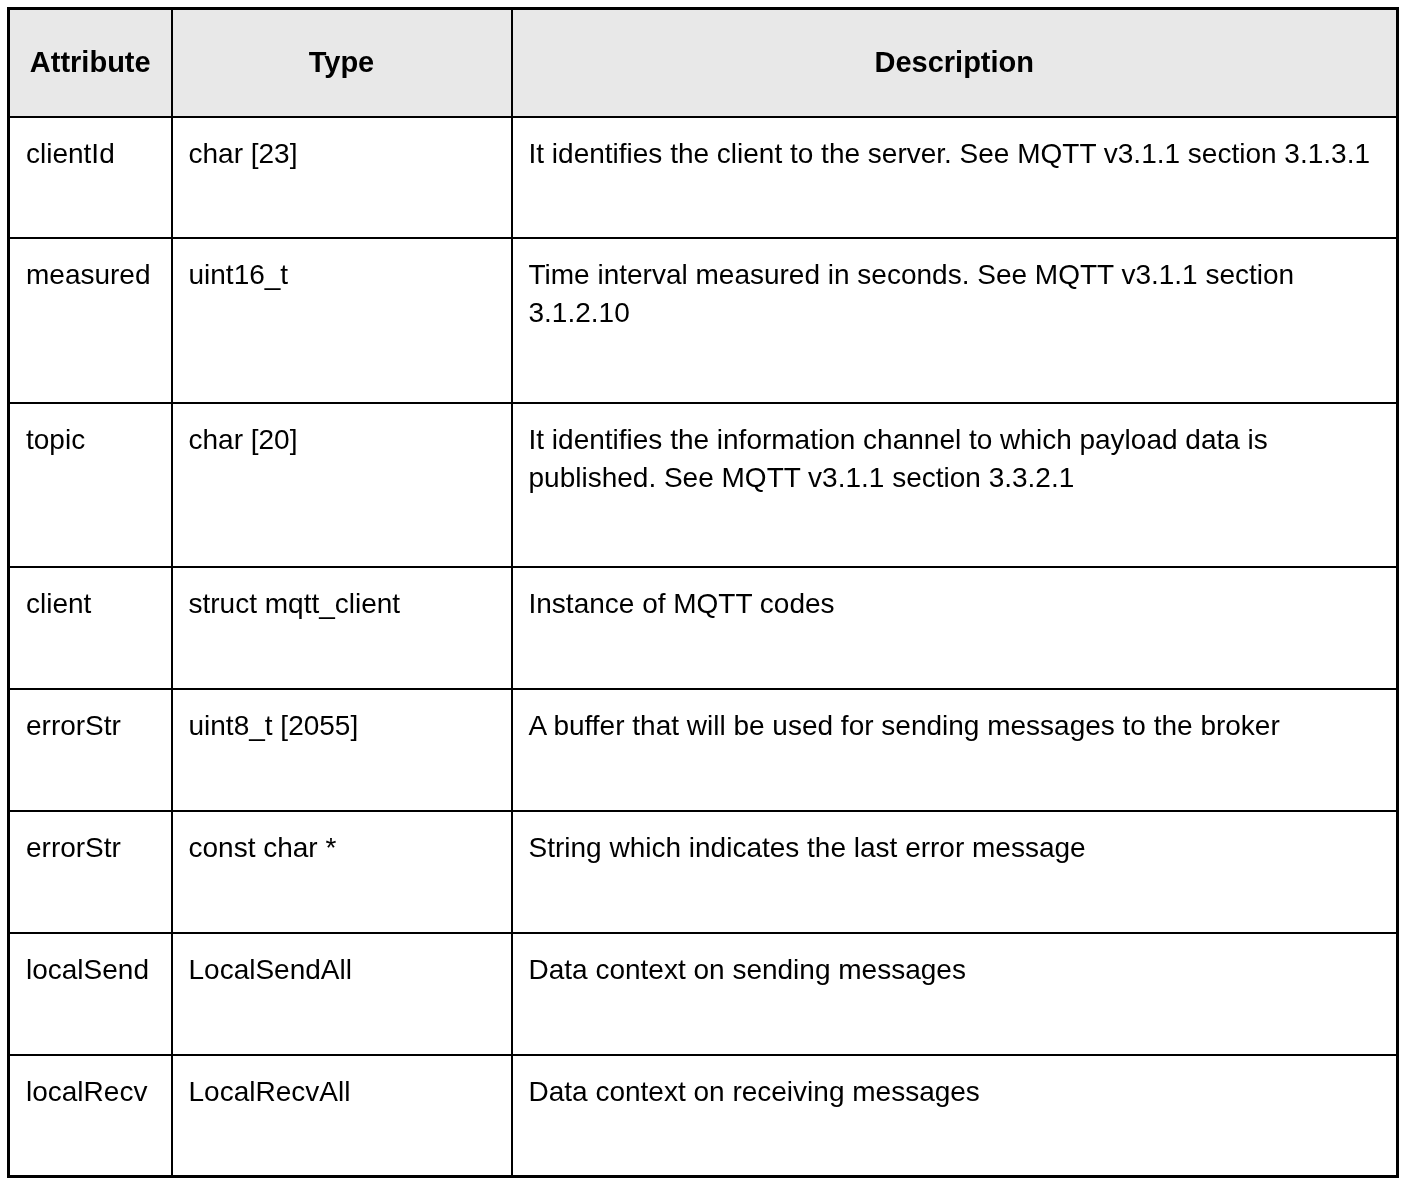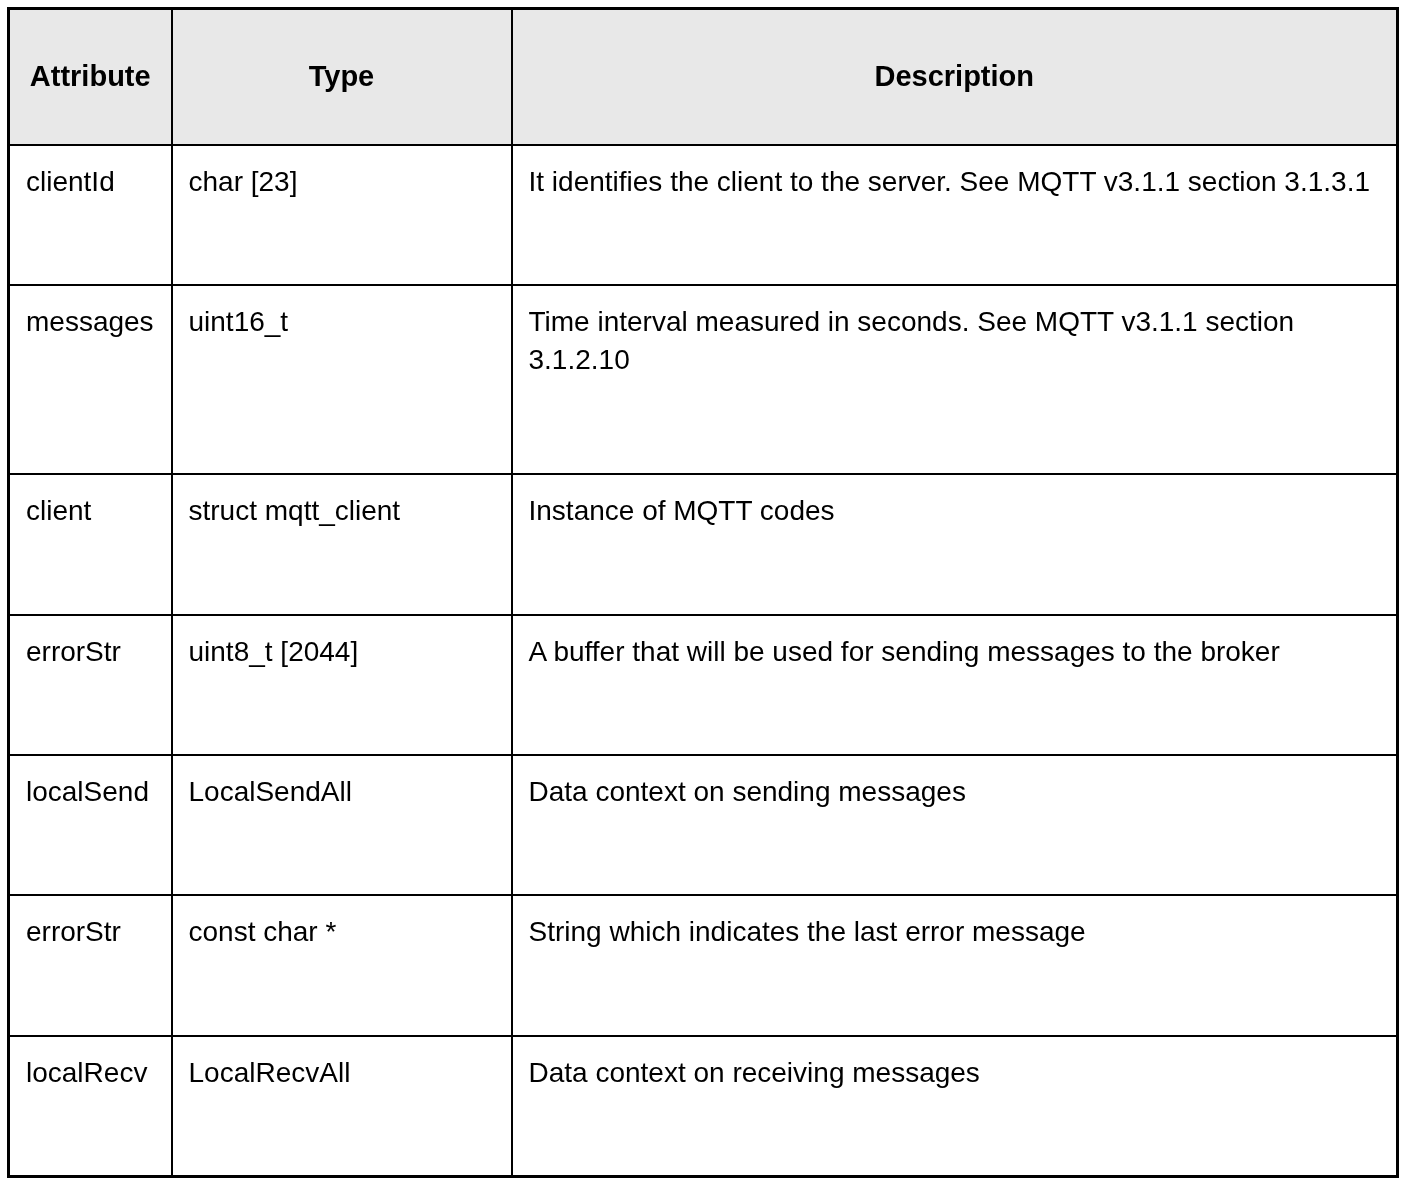--- a/index.html
+++ b/index.html
@@ -25,21 +25,21 @@
   table.attr-table,
   table.attr-table th,
   table.attr-table td {
     border: 2px solid var(--border-color, #000000);
   }
   table.attr-table {
     border-width: 3px;
   }
   table.attr-table th {
     box-sizing: border-box;
-    height: 136px;
+    height: 108px;
     background: var(--header-bg, #e8e8e8);
     font-weight: bold;
     font-size: 29px;
     text-align: center;
     vertical-align: middle;
     padding: 4px 10px;
   }
   table.attr-table td {
     box-sizing: border-box;
     height: 78px;
@@ -72,43 +72,48 @@
         <th>Description</th>
       </tr>
     </thead>
     <tbody>
       <tr>
         <td>clientId</td>
         <td>char [23]</td>
         <td>It identifies the client to the server. See MQTT v3.1.1 section 3.1.3.1</td>
       </tr>
       <tr>
-        <td>messages</td>
+        <td>measured</td>
         <td>uint16_t</td>
         <td>Time interval measured in seconds. See MQTT v3.1.1 section 3.1.2.10</td>
+      </tr>
+      <tr>
+        <td>topic</td>
+        <td>char [20]</td>
+        <td>It identifies the information channel to which payload data is published. See MQTT v3.1.1 section 3.3.2.1</td>
       </tr>
       <tr>
         <td>client</td>
         <td>struct mqtt_client</td>
         <td>Instance of MQTT codes</td>
       </tr>
       <tr>
         <td>errorStr</td>
-        <td>uint8_t [2044]</td>
+        <td>uint8_t [2055]</td>
         <td>A buffer that will be used for sending messages to the broker</td>
+      </tr>
+      <tr>
+        <td>errorStr</td>
+        <td>const char *</td>
+        <td>String which indicates the last error message</td>
       </tr>
       <tr>
         <td>localSend</td>
         <td>LocalSendAll</td>
         <td>Data context on sending messages</td>
-      </tr>
-      <tr>
-        <td>errorStr</td>
-        <td>const char *</td>
-        <td>String which indicates the last error message</td>
       </tr>
       <tr>
         <td>localRecv</td>
         <td>LocalRecvAll</td>
         <td>Data context on receiving messages</td>
       </tr>
     </tbody>
   </table>
 </div>
 

